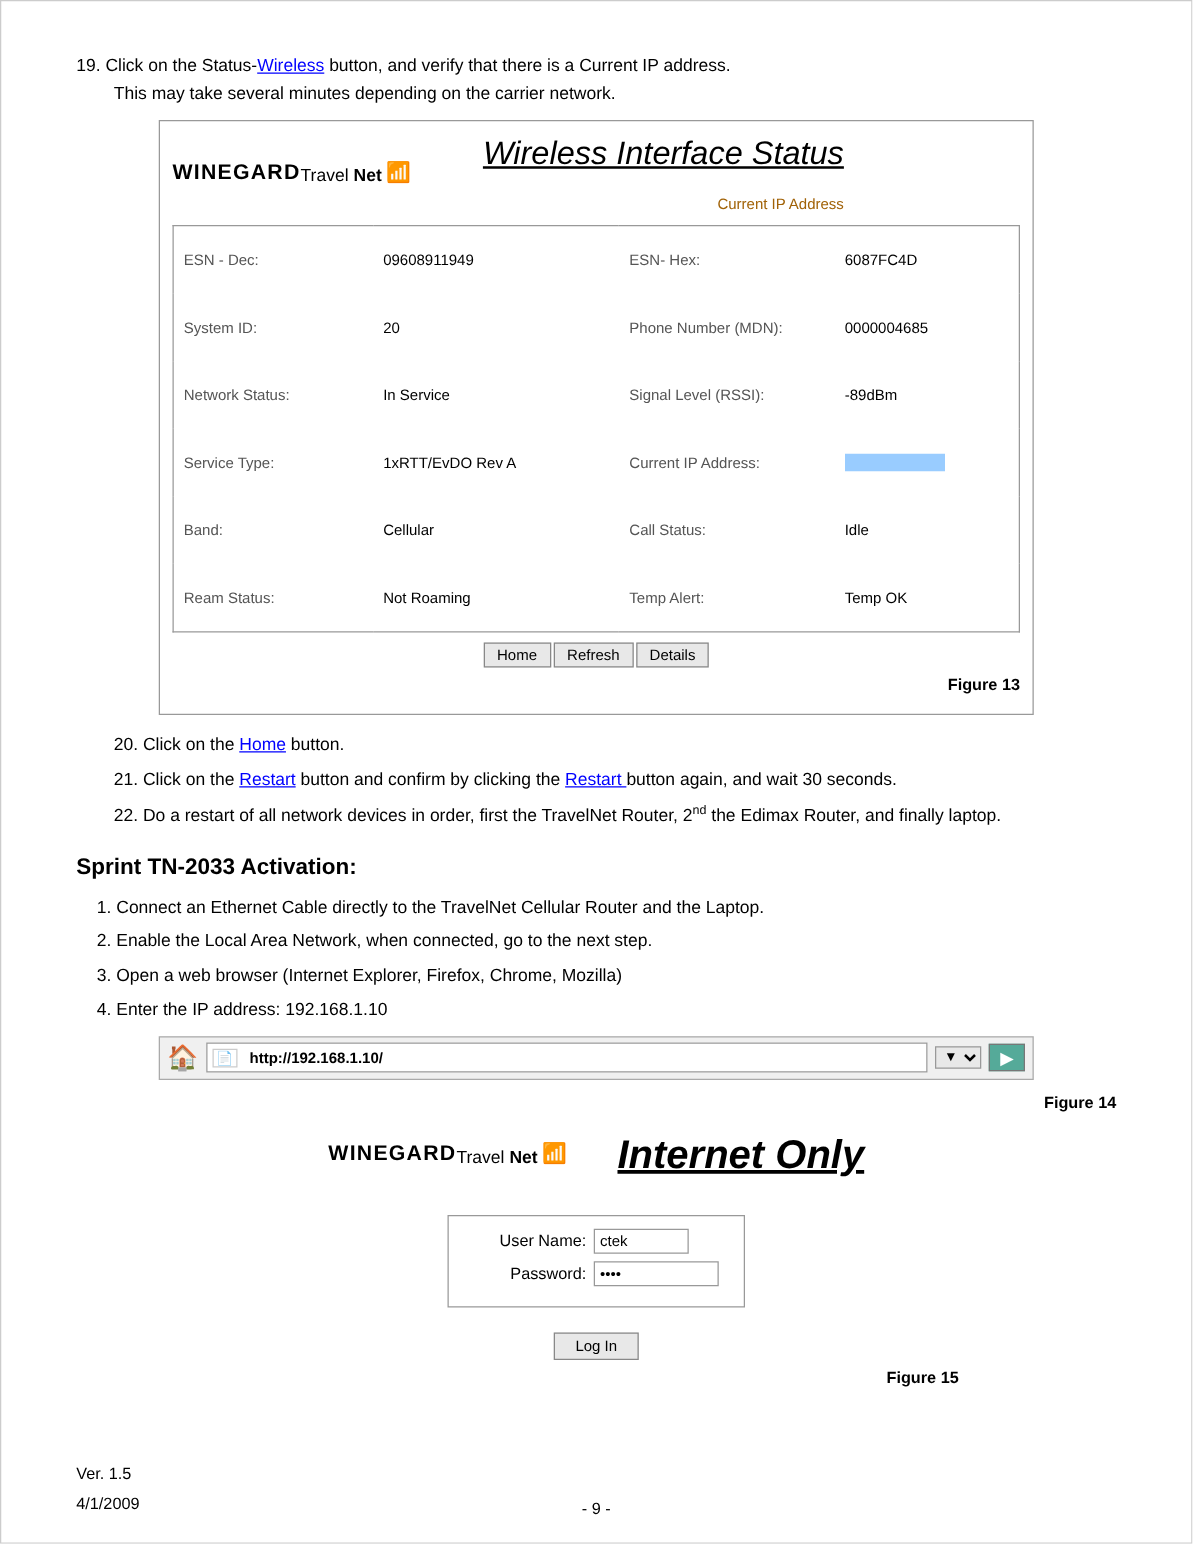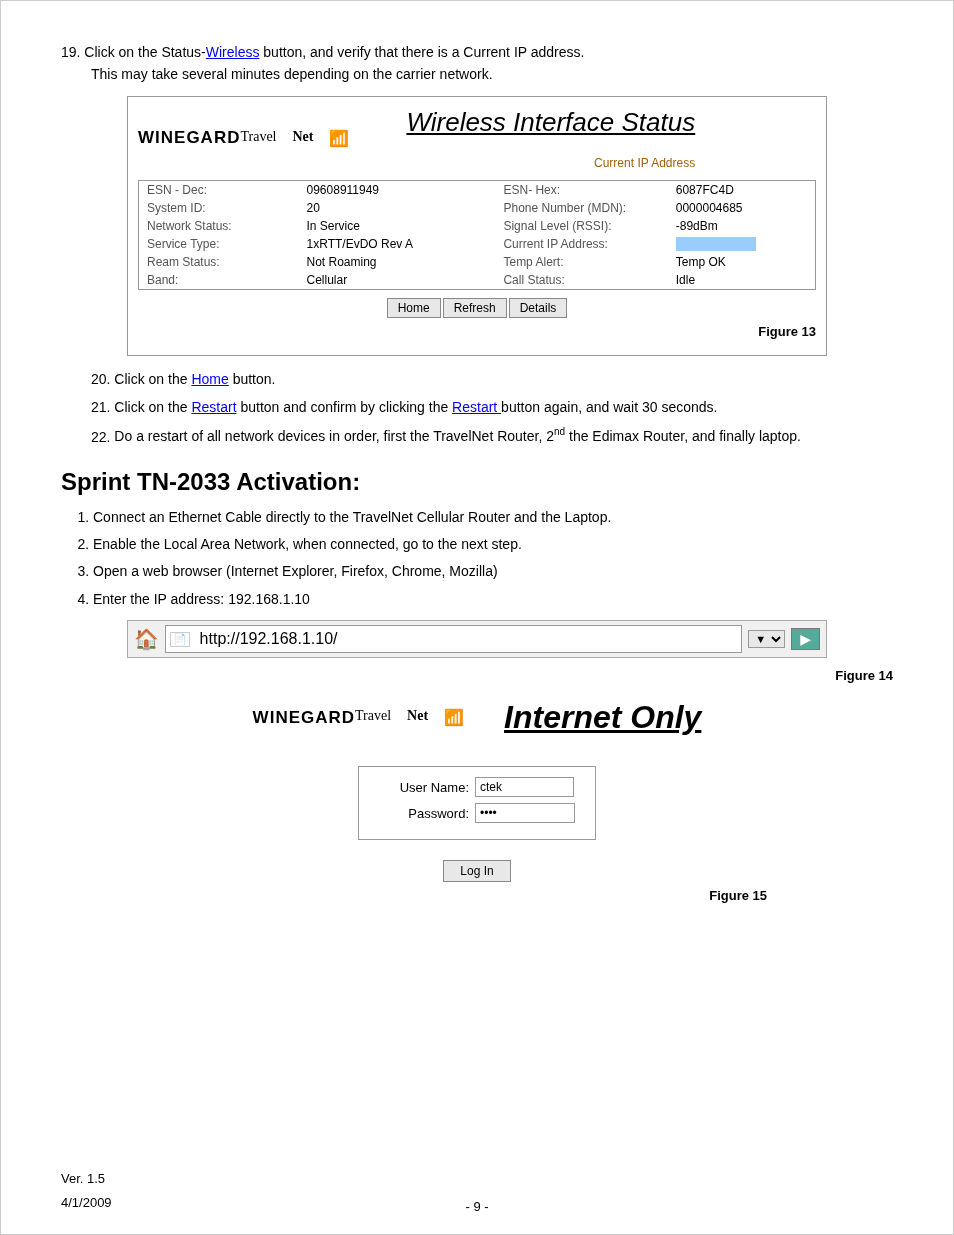--- a/index.html
+++ b/index.html
@@ -58,23 +58,22 @@
     }
     .winegard-logo .brand {
       font-size: 17px;
       font-weight: bold;
       letter-spacing: 1px;
       color: #000;
     }
     .winegard-logo .travelnet {
       font-size: 14px;
       display: flex;
-      align-items: flex-start;
-      gap: 16px;
-      font-family: Liberation Serif, serif;
+      align-items: flex-end;
+      gap: 4px;
     }
     .wireless-title {
       font-size: 26px;
       font-weight: normal;
       font-style: italic;
       text-decoration: underline;
       margin-left: 27px;
     }
     .current-ip-label {
       font-size: 12px;
@@ -83,21 +82,21 @@
       margin-left: auto;
       margin-top: 18px;
     }
     .status-table {
       width: 100%;
       border: 1px solid #999;
       border-collapse: collapse;
       margin-top: 4px;
     }
     .status-table td {
-      padding: 2px 8px;
+      padding: 20px 8px;
       font-size: 12px;
       vertical-align: top;
     }
     .status-table .label-col {
       color: #555;
       font-weight: normal;
       width: 130px;
     }
     .status-table .value-col {
       width: 160px;
@@ -132,21 +131,21 @@
     .steps-list {
       margin: 12px 0 12px 30px;
     }
     .steps-list li {
       margin-bottom: 6px;
       line-height: 1.6;
     }
 
     
     .sprint-title {
-      font-size: 24px;
+      font-size: 18px;
       font-weight: bold;
       margin: 20px 0 10px 0;
     }
     .sprint-list {
       margin-left: 32px;
     }
     .sprint-list li {
       margin-bottom: 5px;
       line-height: 1.6;
     }
@@ -295,30 +294,30 @@
         <td class="label-col2">Signal Level (RSSI):</td>
         <td class="value-col2">-89dBm</td>
       </tr>
       <tr>
         <td class="label-col">Service Type:</td>
         <td class="value-col">1xRTT/EvDO Rev A</td>
         <td class="label-col2">Current IP Address:</td>
         <td class="value-col2"><span class="ip-highlight">&nbsp;</span></td>
       </tr>
       <tr>
+        <td class="label-col">Band:</td>
+        <td class="value-col">Cellular</td>
+        <td class="label-col2">Call Status:</td>
+        <td class="value-col2">Idle</td>
+      </tr>
+      <tr>
         <td class="label-col">Ream Status:</td>
         <td class="value-col">Not Roaming</td>
         <td class="label-col2">Temp Alert:</td>
         <td class="value-col2">Temp OK</td>
-      </tr>
-      <tr>
-        <td class="label-col">Band:</td>
-        <td class="value-col">Cellular</td>
-        <td class="label-col2">Call Status:</td>
-        <td class="value-col2">Idle</td>
       </tr>
     </tbody>
       </table>
 
     <div class="btn-row">
       <button class="btn-small">Home</button>
       <button class="btn-small">Refresh</button>
       <button class="btn-small">Details</button>
     </div>
     <div class="figure-caption">Figure 13</div>
@@ -350,21 +349,21 @@
     <li>Connect an Ethernet Cable directly to the TravelNet Cellular Router and the Laptop.</li>
     <li>Enable the Local Area Network, when connected, go to the next step.</li>
     <li>Open a web browser (Internet Explorer, Firefox, Chrome, Mozilla)</li>
     <li>Enter the IP address: 192.168.1.10</li>
   </ol>
 
   <div class="browser-bar figure-box" style="border:1px solid #aaa; width:700px; margin: 10px auto; padding: 4px 6px; display:flex; align-items:center; gap:6px;">
     <span class="browser-home-icon" style="font-size:20px;">🏠</span>
     <div style="border:1px solid #999; background:#fff; padding: 2px 4px; font-size:12px; display:flex; align-items:center; gap:4px; flex:1;">
       <span style="font-size:11px; border:1px solid #ccc; padding: 0 2px;">📄</span>
-      <input type="text" class="browser-input" style="border: none; outline: none; flex: 1 1 0%; font-size: 16px;" value="http://192.168.1.10/">
+      <input type="text" class="browser-input" style="border: none; outline: none; flex: 1 1 0%; font-size: 12px; font-weight: bold;" value="http://192.168.1.10/">
     </div>
     <select style="border:1px solid #999; background:#e8e8e8; font-size:11px; padding: 1px 2px;">
       <option>▼</option>
     </select>
     <button style="background:#5a9; color:#fff; border:1px solid #777; padding:2px 8px; font-size:14px; cursor:pointer;">▶</button>
   </div>
   <div class="figure-caption">Figure 14</div>
 
   <div class="fig15 figure-box" style="border:none;">
     <div class="fig15-header">
@@ -378,21 +377,21 @@
         </span>
       </div>
 
       <div class="internet-only">Internet Only</div>
     </div>
 
     
     <div class="login-box">
       <div class="login-row">
         <label>User Name:</label>
-        <input type="text" value="ctek" style="border: 1px solid rgb(153, 153, 153); padding: 2px 4px; font-size: 12px; width: 99px;">
+        <input type="text" value="ctek" style="border: 1px solid rgb(153, 153, 153); padding: 2px 4px; font-size: 12px; width: 76px;">
       </div>
       <div class="login-row">
         <label>Password:</label>
         <input type="password" value="ctek" style="border: 1px solid rgb(153, 153, 153); padding: 2px 4px; font-size: 12px; width: 100px;">
       </div>
     </div>
     <br>
     <button class="login-btn">Log In</button>
     <div class="figure-caption">Figure 15</div>
   </div>

